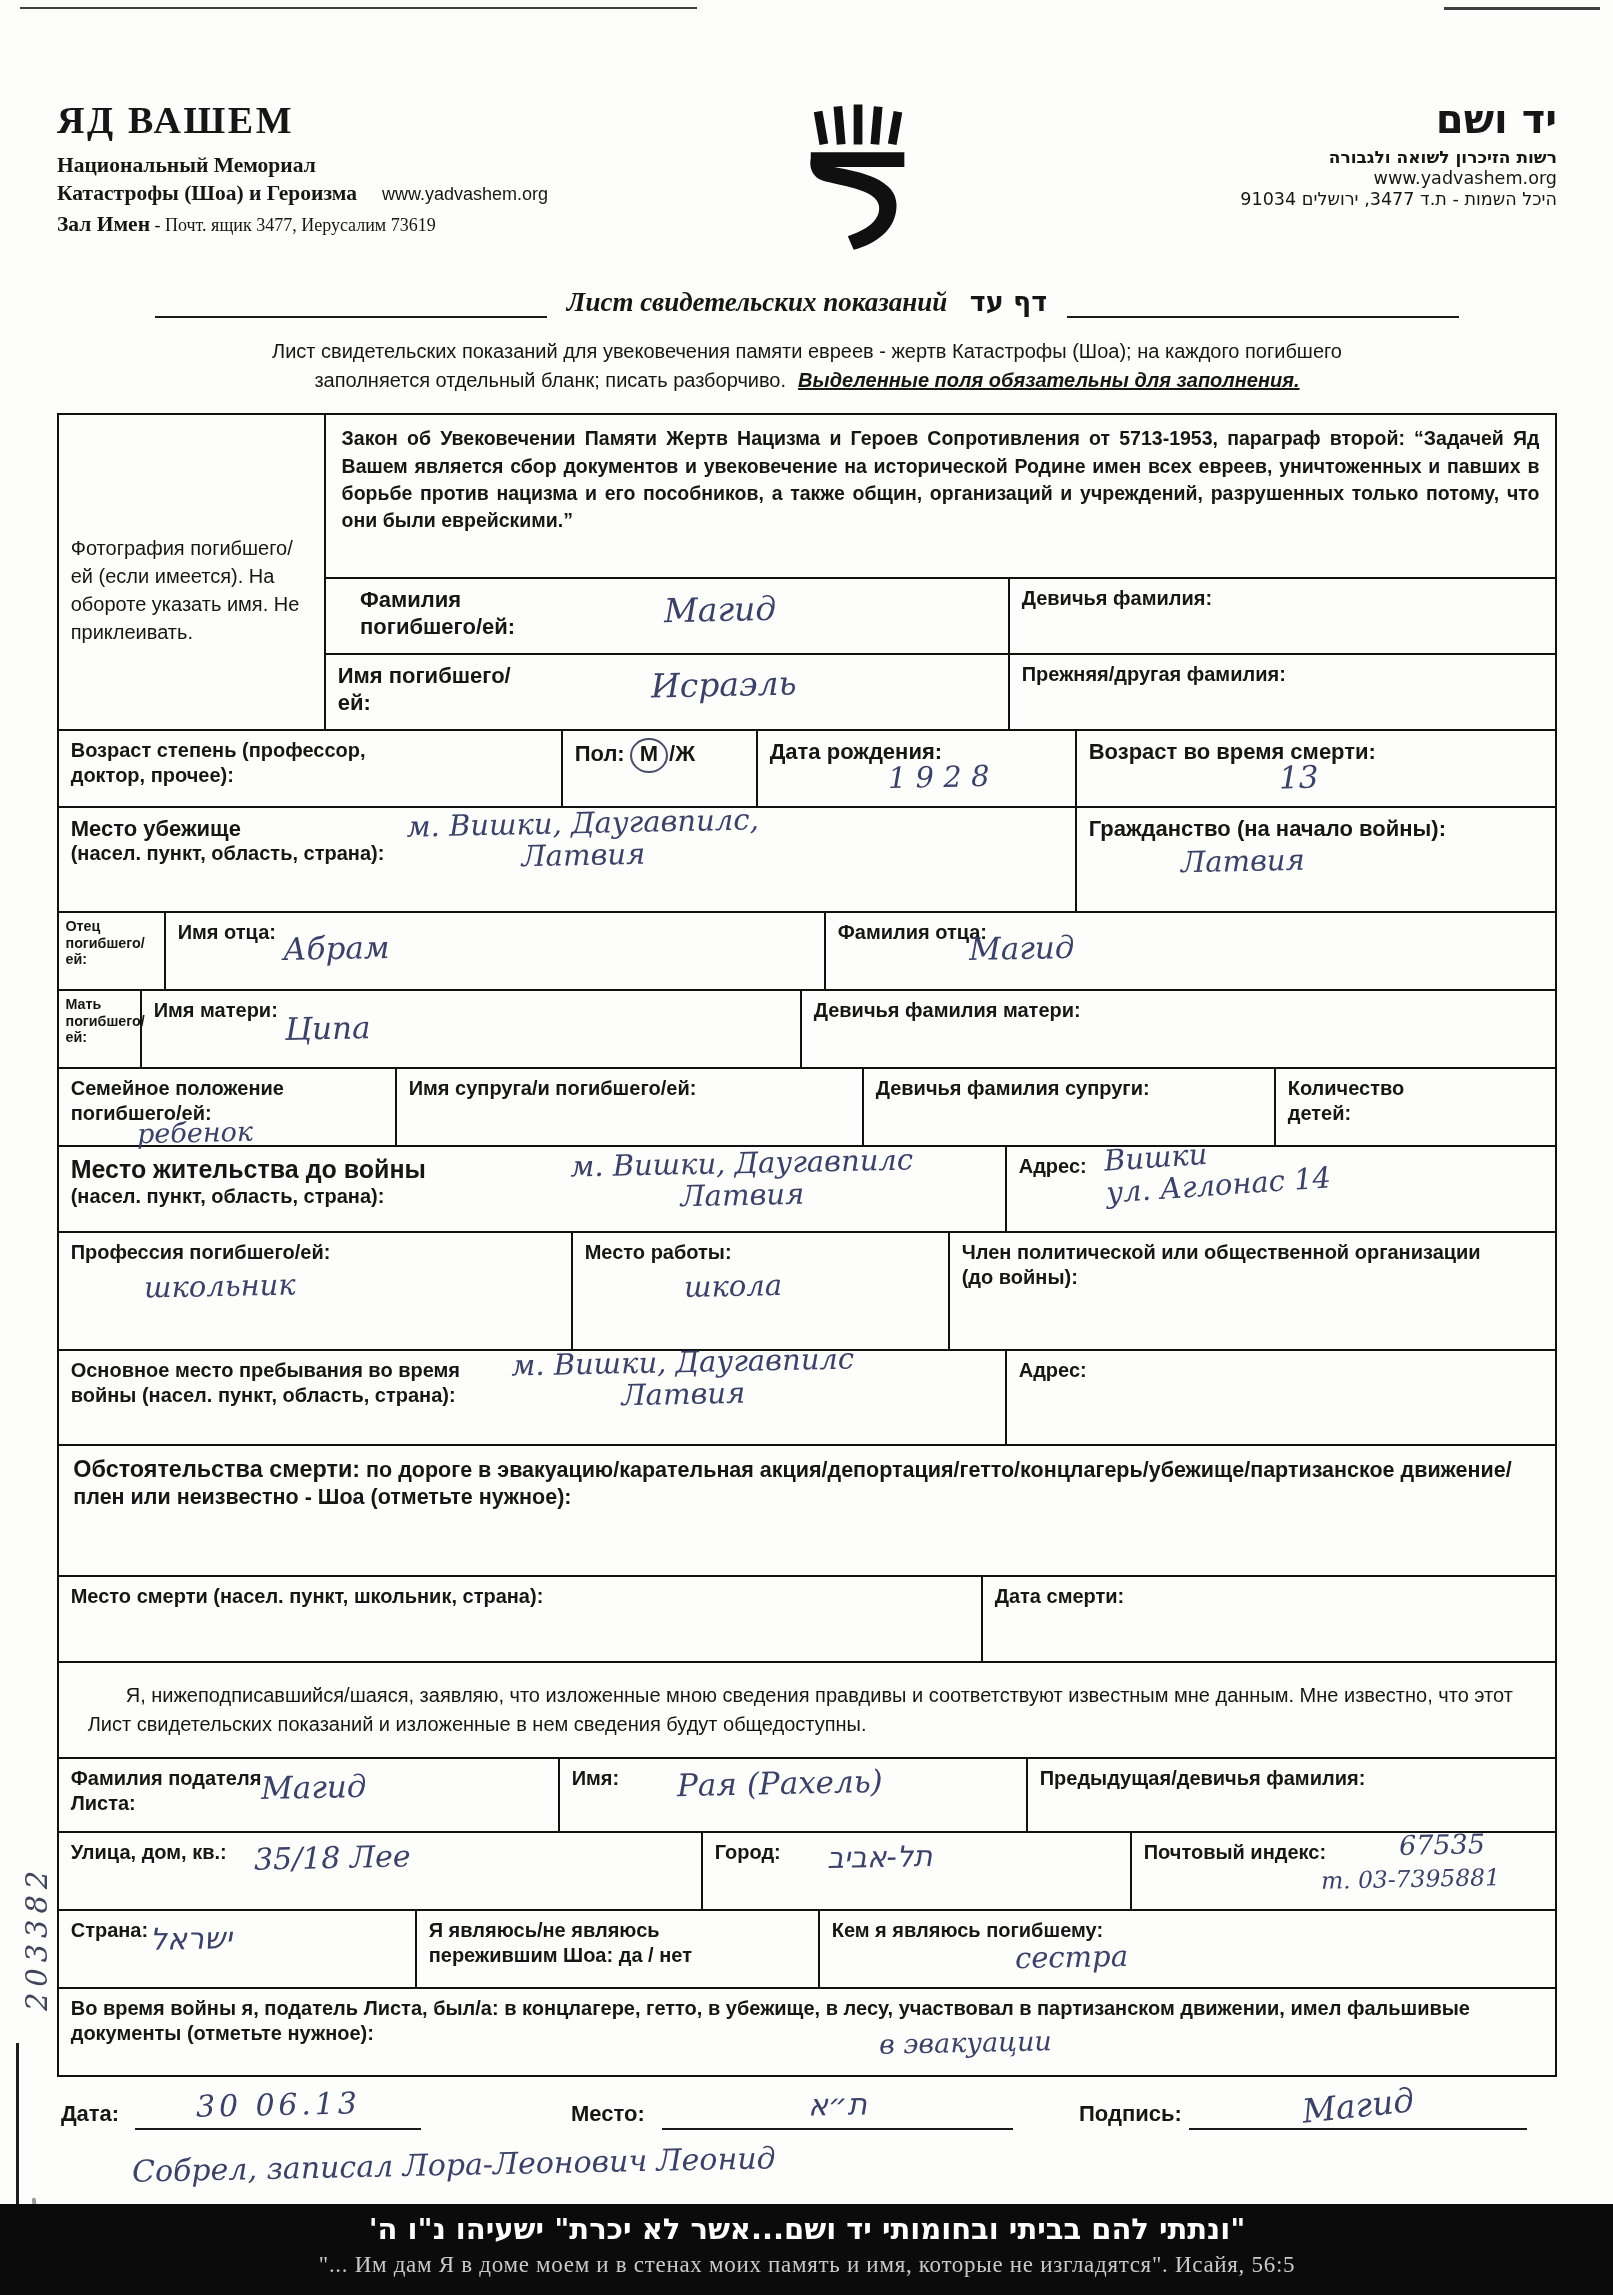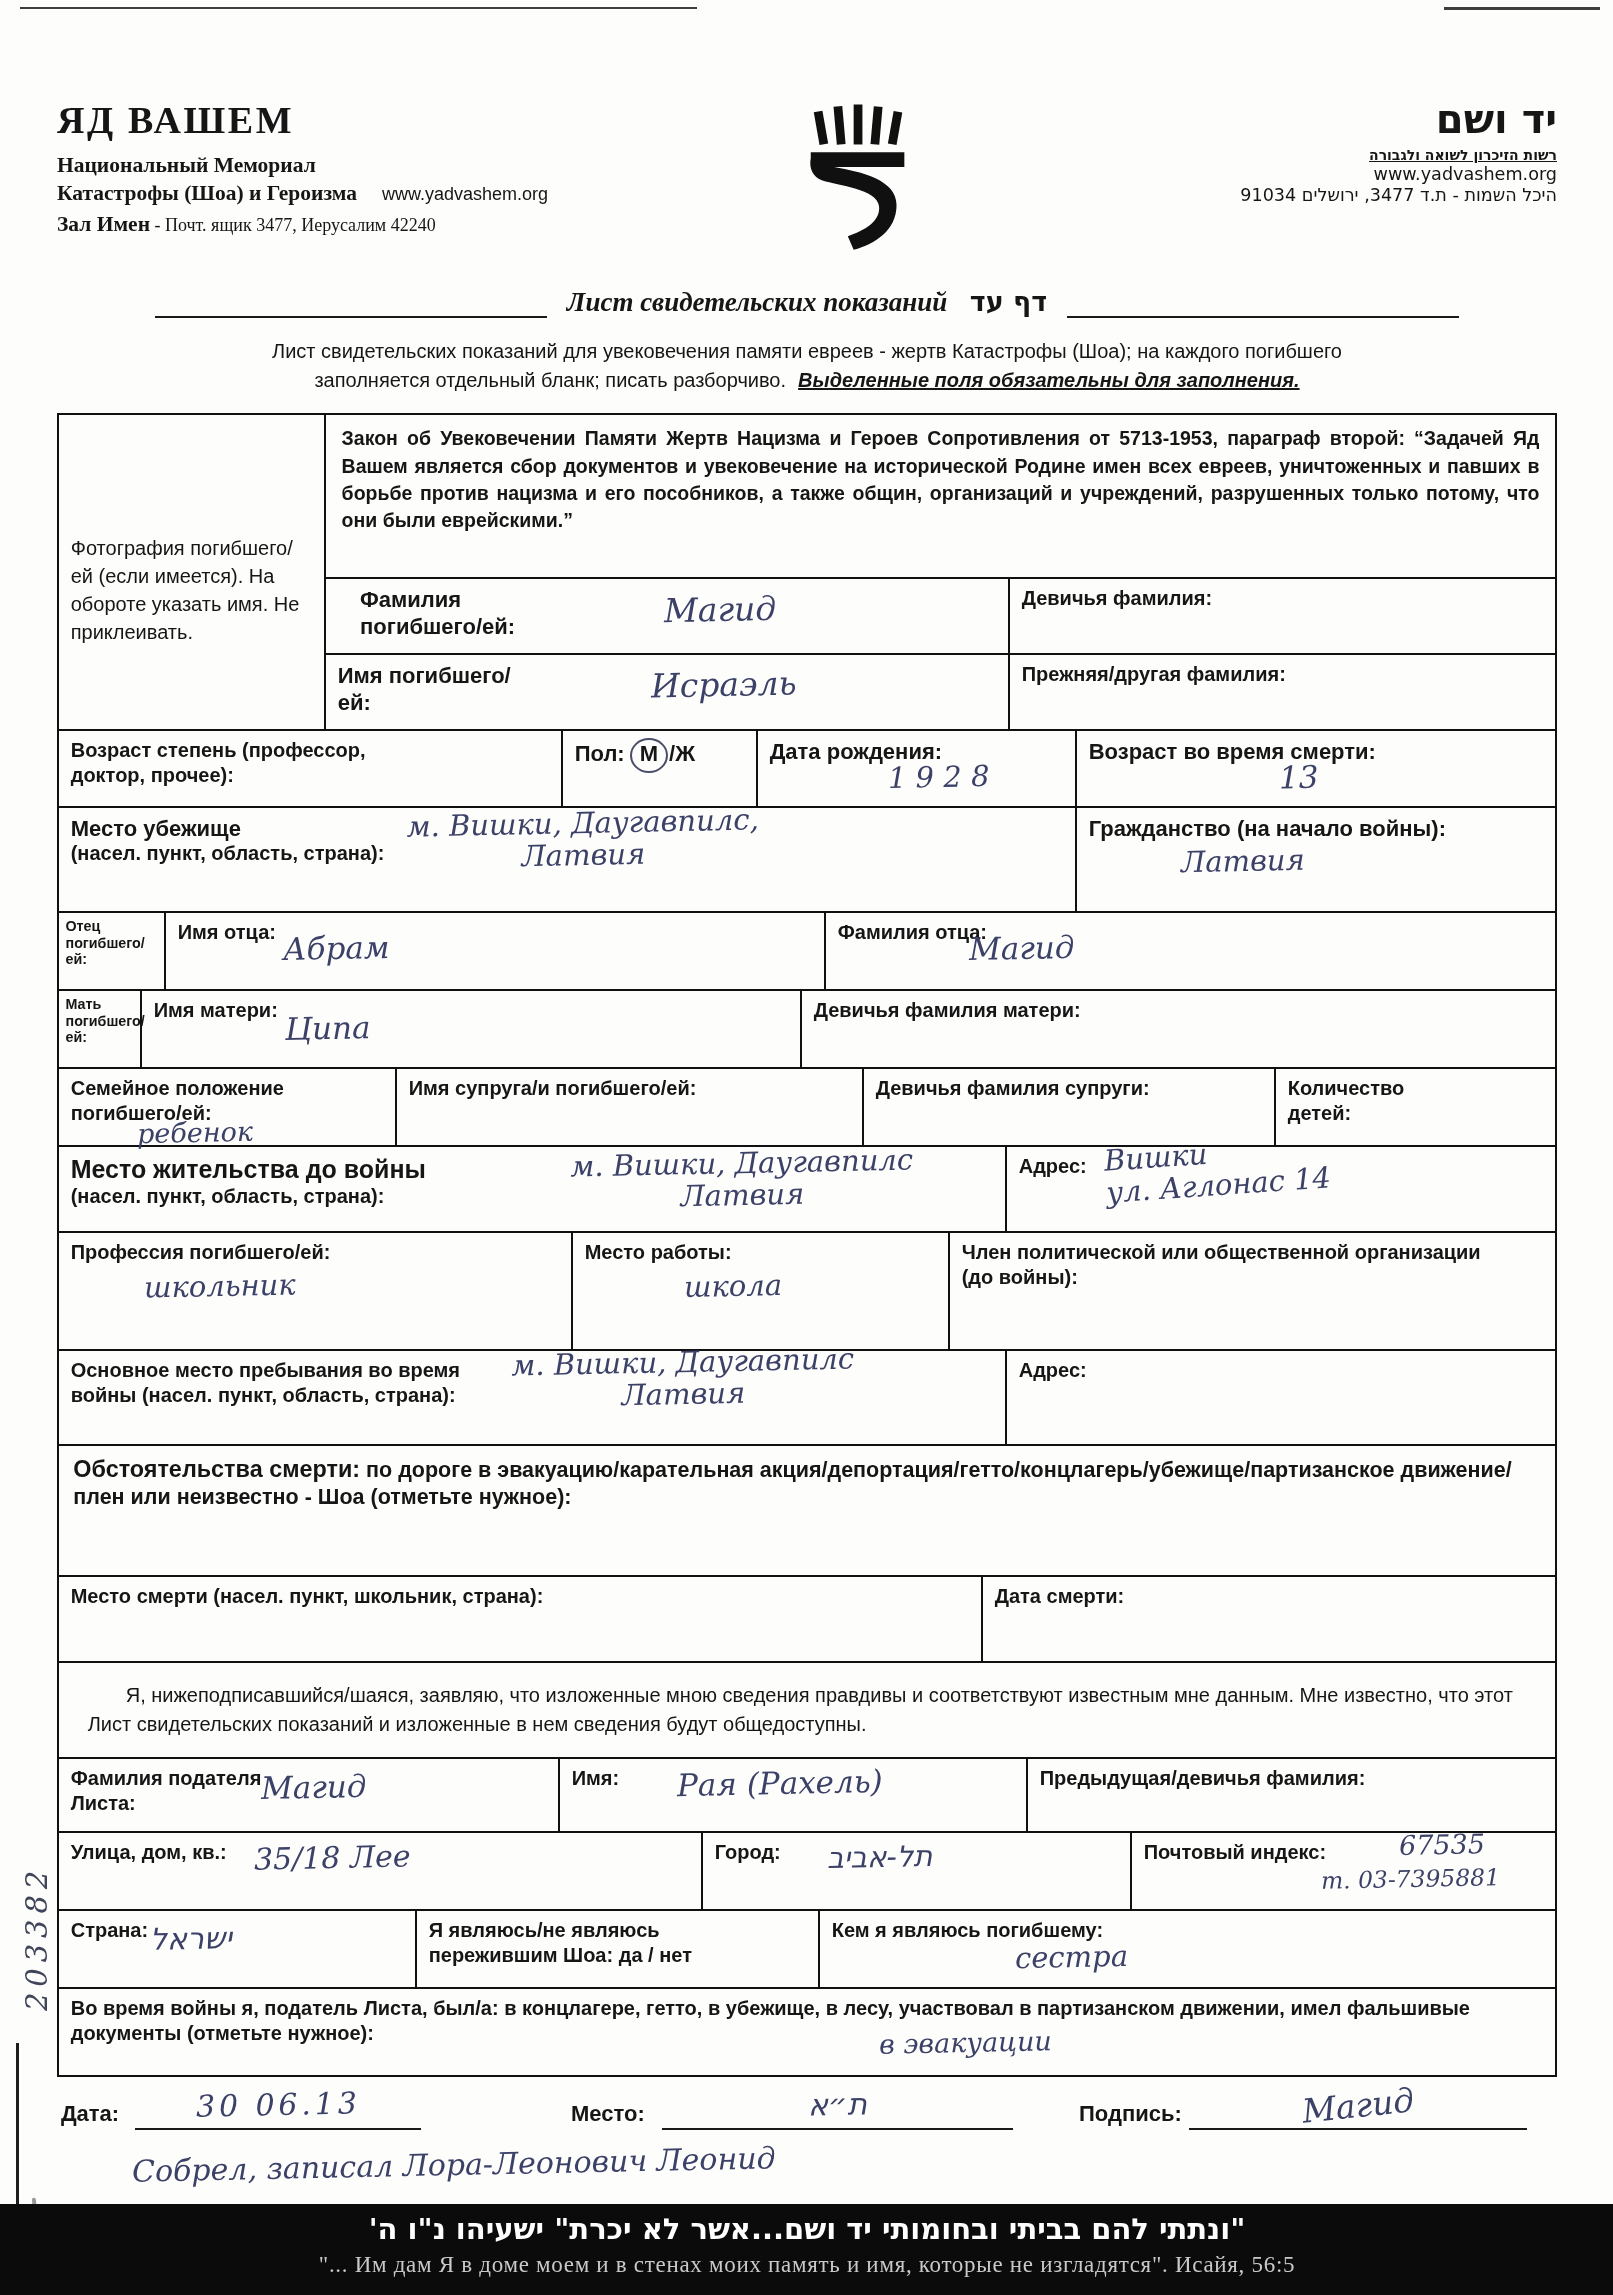--- a/index.html
+++ b/index.html
@@ -17,21 +17,21 @@
   .hdr{display:flex;padding-top:98px;align-items:flex-start;}
   .hdr-left{width:508px;font-family:"Liberation Serif",serif;}
   .hdr-title{font-size:38px;font-weight:bold;letter-spacing:2.6px;margin-bottom:10.4px;}
   .hdr-b{font-size:21.5px;font-weight:bold;line-height:1.3;}
   .hdr-url-l{font-size:18px;font-weight:normal;margin-left:25px;font-family:"Liberation Sans",sans-serif;}
   .hdr-line3{font-size:18px;margin-top:3.9px;font-family:"Liberation Serif",serif;}
   .hdr-line3 b{font-size:21.5px;}
   .logo-wrap{flex:1;display:flex;justify-content:center;padding-top:2.6px;}
   .hdr-right{width:403px;text-align:right;font-family:"DejaVu Sans",sans-serif;direction:rtl;}
   .he-title{font-size:40px;font-weight:bold;line-height:1.05;}
-  .he-sub{font-size:14px;font-weight:bold;margin-top:6.5px;text-decoration:underline;}
+  .he-sub{font-size:17px;font-weight:bold;margin-top:6.5px;}
   .he-url{font-size:17.6px;direction:ltr;margin-top:1.3px;}
   .he-addr{font-size:17.6px;margin-top:1.3px;}
 
   
   .title-row{display:flex;align-items:flex-end;gap:19.5px;margin:22px 98px 0 98px;}
   .rule{flex:1;height:2px;background:#1b1b1b;}
   .ftitle{white-space:nowrap;}
   .ftitle-ru{font-family:"Liberation Serif",serif;font-weight:bold;font-style:italic;font-size:27px;}
   .ftitle-he{font-family:"DejaVu Sans",sans-serif;font-weight:bold;font-size:27px;margin-left:19.5px;}
   .intro{text-align:center;margin-top:19.5px;font-size:20px;line-height:1.45;}
@@ -93,21 +93,21 @@
     <path d="M12 120 C 8 90, 30 95, 24 70 C 18 45, 42 60, 36 35 C 32 18, 50 30, 46 10" stroke="#9a9a9a" stroke-width="6" fill="none" stroke-linecap="round"></path>
   </svg>
 
   <div class="content">
 
     <header class="hdr">
       <div class="hdr-left">
         <div class="hdr-title">ЯД ВАШЕМ</div>
         <div class="hdr-b">Национальный Мемориал</div>
         <div class="hdr-b"><span>Катастрофы (Шоа) и Героизма</span><span class="hdr-url-l">www.yadvashem.org</span></div>
-        <div class="hdr-line3"><b>Зал Имен</b><span> - Почт. ящик 3477, Иерусалим 42240</span></div>
+        <div class="hdr-line3"><b>Зал Имен</b><span> - Почт. ящик 3477, Иерусалим 73619</span></div>
       </div>
       <div class="logo-wrap">
         <svg width="117" height="163" viewBox="0 0 120 166">
           <g fill="#101010">
             <rect x="16" y="10" width="9" height="34" transform="rotate(-10 20 27)"></rect>
             <rect x="35" y="5" width="9" height="39" transform="rotate(-5 39 24)"></rect>
             <rect x="54" y="3" width="9" height="41"></rect>
             <rect x="73" y="5" width="9" height="39" transform="rotate(5 77 24)"></rect>
             <rect x="92" y="10" width="9" height="34" transform="rotate(10 96 27)"></rect>
             <path d="M10 52 L106 52 L106 67 L34 67 C 62 72, 98 80, 98 106 C 98 132, 76 146, 54 152 L48 138 C 66 132, 82 122, 80 107 C 78 90, 38 86, 22 81 C 12 77, 8 68, 10 58 Z"></path>

